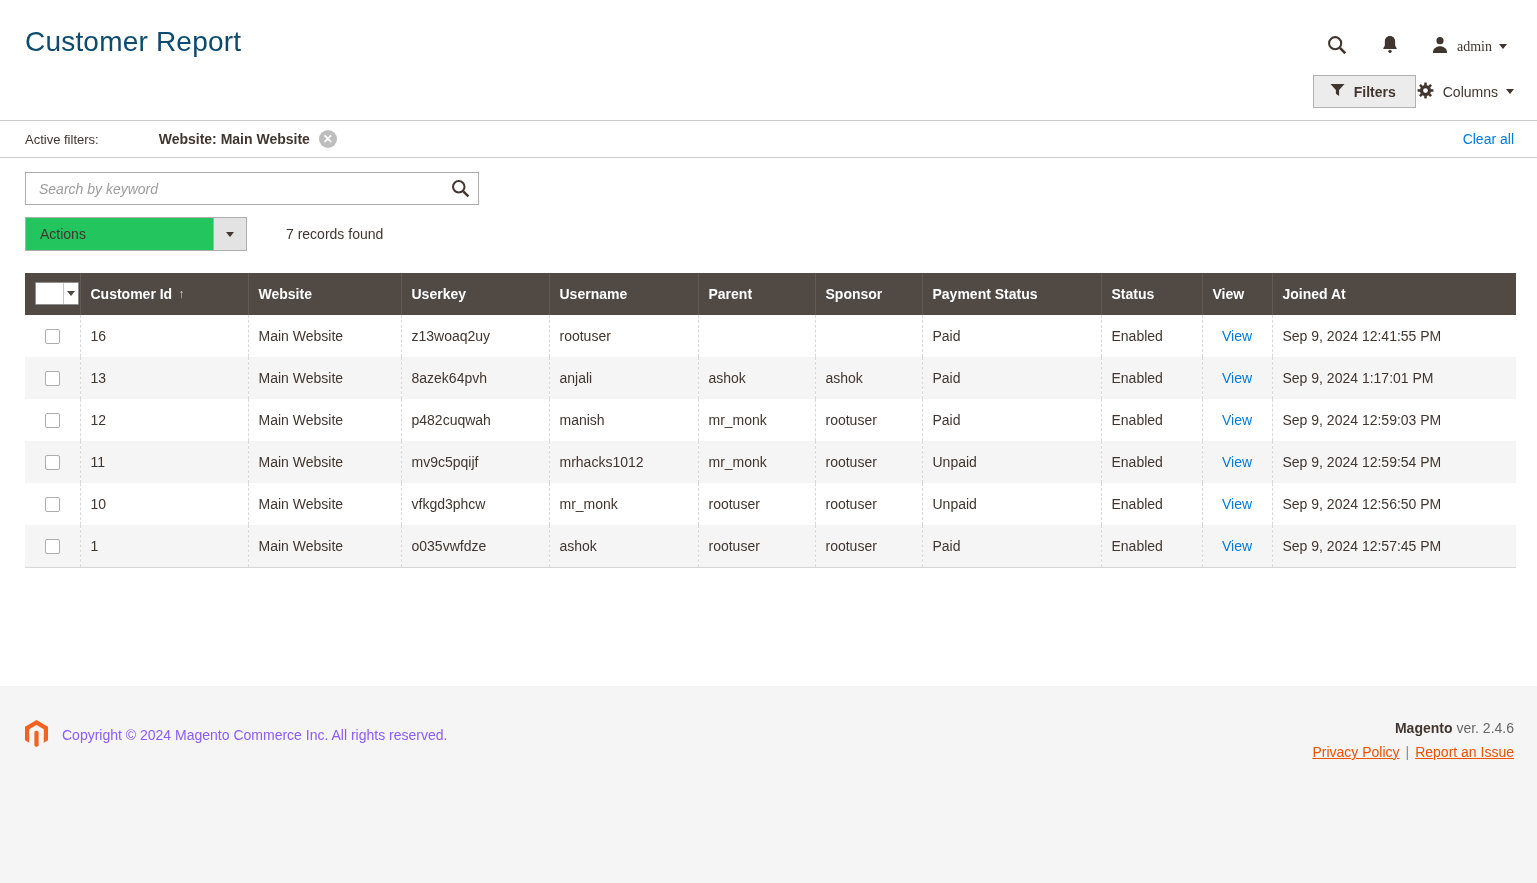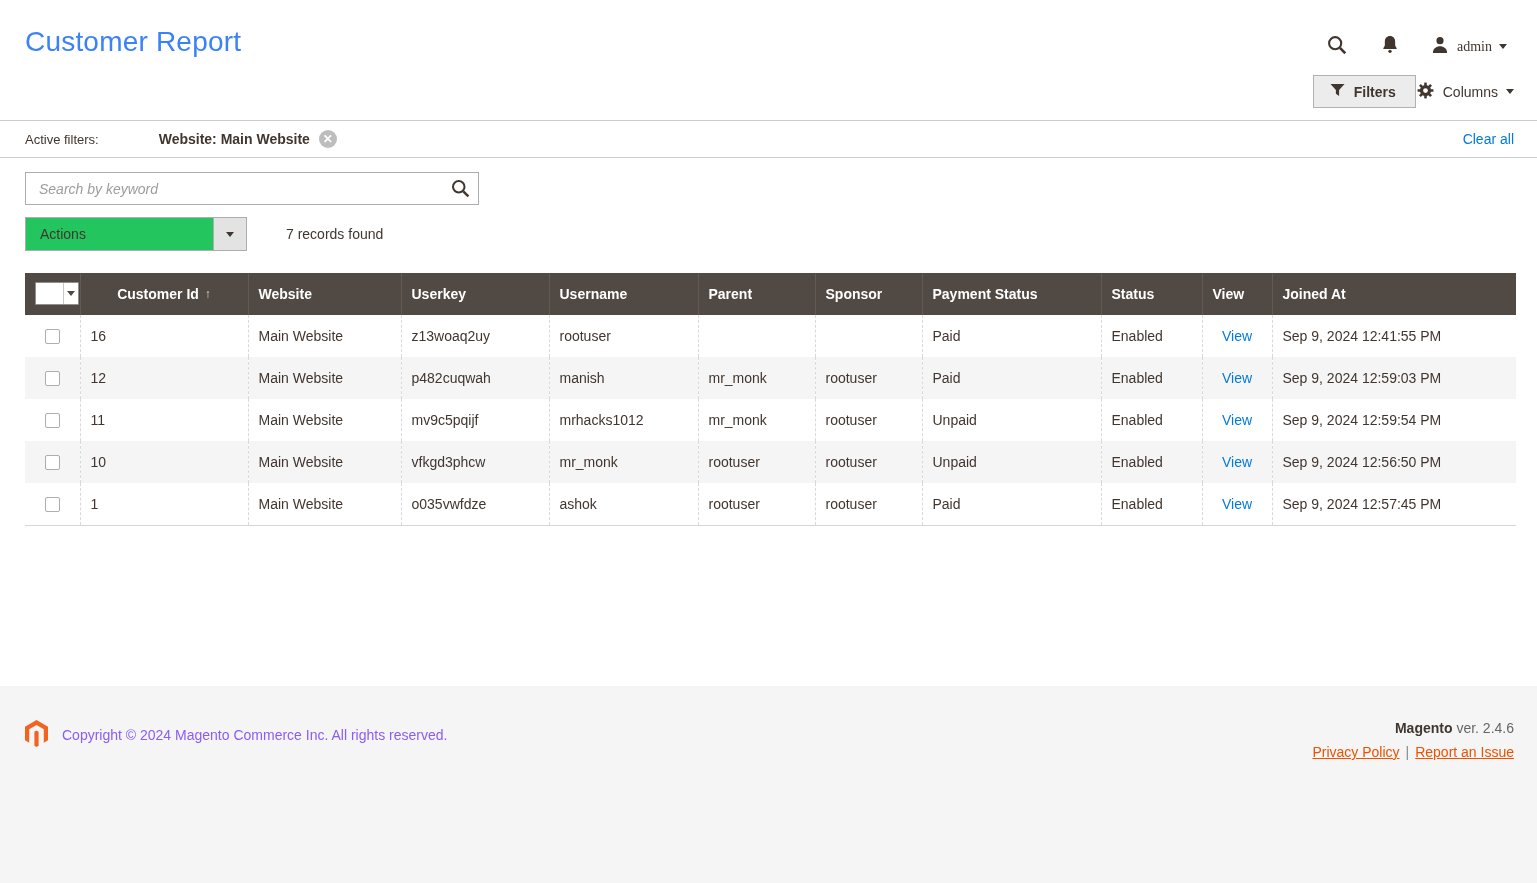--- a/index.html
+++ b/index.html
@@ -7,21 +7,21 @@
   body {
     font-family: "Liberation Sans", "DejaVu Sans", sans-serif;
     color: #41362f;
     background: #fff;
     font-size: 14px;
   }
   .page { width: 1537px; min-height: 883px; display: flex; flex-direction: column; }
 
   
   .page-header { display: flex; justify-content: space-between; align-items: flex-start; padding: 26px 30px 0 25px; }
-  .page-title { font-size: 28px; font-weight: 400; color: #3b82f6; letter-spacing: 0.2px; }
+  .page-title { font-size: 28px; font-weight: 400; color: #0c4a6e; letter-spacing: 0.2px; }
   .header-right { display: flex; align-items: center; gap: 28px; margin-top: 6px; }
   .icon-btn { background: none; border: none; cursor: pointer; display: flex; align-items: center; padding: 2px; }
   .admin-menu { display: flex; align-items: center; gap: 7px; cursor: pointer; font-family: Liberation Serif, serif; }
   .admin-label { font-size: 14px; color: #41362f; }
   .caret-down { width: 0; height: 0; border-left: 4px solid transparent; border-right: 4px solid transparent; border-top: 5px solid #41362f; display: inline-block; }
 
   
   .toolbar { display: flex; justify-content: flex-end; align-items: center; padding: 14px 23px 12px 25px; }
   .filters-btn { display: flex; align-items: center; gap: 9px; background: #ececec; border: 1px solid #b1b1b1; padding: 7px 19px 7px 16px; font-size: 14px; font-weight: 700; color: #41362f; cursor: pointer; font-family: inherit; }
   .columns-ctl { display: flex; align-items: center; gap: 8px; cursor: pointer; font-size: 14px; }
@@ -56,21 +56,21 @@
   .page-btn { width: 41px; height: 34px; background: #e8e8e8; border: 1px solid #dcdcdc; display: flex; align-items: center; justify-content: center; cursor: default; }
   .page-input { width: 41px; height: 33px; border: 1px solid #adadad; text-align: center; font-size: 14px; font-family: inherit; color: #41362f; margin: 0 14px 0 32px; }
   .of-label { font-size: 14px; margin-right: 23px; }
 
   
   .grid-wrap { padding: 22px 21px 0 25px; }
   table.grid { width: 100%; border-collapse: collapse; table-layout: fixed; }
   .grid thead th { background: #514943; color: #fff; font-size: 14px; font-weight: 700; text-align: left; padding: 0 10px; height: 42px; border-left: 1px solid #625a53; }
   .grid thead th:first-child { border-left: none; }
   .grid thead th.th-cb { text-align: center; }
-  .th-flex { display: flex; align-items: center; justify-content: center; }
+  .th-flex { display: flex; align-items: center; justify-content: flex-start; }
   .sort-arrow { font-size: 12px; font-weight: 400; color: #d9d5d2; margin-left: 6px; }
   .grid tbody td { font-size: 14px; color: #41362f; padding: 0 10px; height: 42px; border-left: 1px dashed #d9d9d9; overflow: hidden; white-space: nowrap; }
   .grid tbody td:first-child { border-left: none; }
   .grid tbody tr:nth-child(even) { background: #f5f5f5; }
   .grid tbody tr:last-child td { border-bottom: 1px solid #d6d6d6; }
   .col-cb { width: 55px; } .col-id { width: 168px; } .col-website { width: 153px; }
   .col-userkey { width: 148px; } .col-username { width: 149px; } .col-parent { width: 117px; }
   .col-sponsor { width: 107px; } .col-payment { width: 179px; } .col-status { width: 101px; }
   .col-view { width: 70px; } .col-joined { width: auto; }
   .td-cb { text-align: center; }
@@ -243,20 +243,33 @@
           <td>rootuser</td>
           <td></td>
           <td></td>
           <td>Paid</td>
           <td>Enabled</td>
           <td class="view-td"><a class="view-link">View</a></td>
           <td>Sep 9, 2024 12:41:55 PM</td>
         </tr>
         <tr>
           <td class="td-cb"><span class="row-checkbox"></span></td>
+          <td>13</td>
+          <td>Main Website</td>
+          <td>8azek64pvh</td>
+          <td>anjali</td>
+          <td>ashok</td>
+          <td>ashok</td>
+          <td>Paid</td>
+          <td>Enabled</td>
+          <td class="view-td"><a class="view-link">View</a></td>
+          <td>Sep 9, 2024 1:17:01 PM</td>
+        </tr>
+        <tr>
+          <td class="td-cb"><span class="row-checkbox"></span></td>
           <td>12</td>
           <td>Main Website</td>
           <td>p482cuqwah</td>
           <td>manish</td>
           <td>mr_monk</td>
           <td>rootuser</td>
           <td>Paid</td>
           <td>Enabled</td>
           <td class="view-td"><a class="view-link">View</a></td>
           <td>Sep 9, 2024 12:59:03 PM</td>

